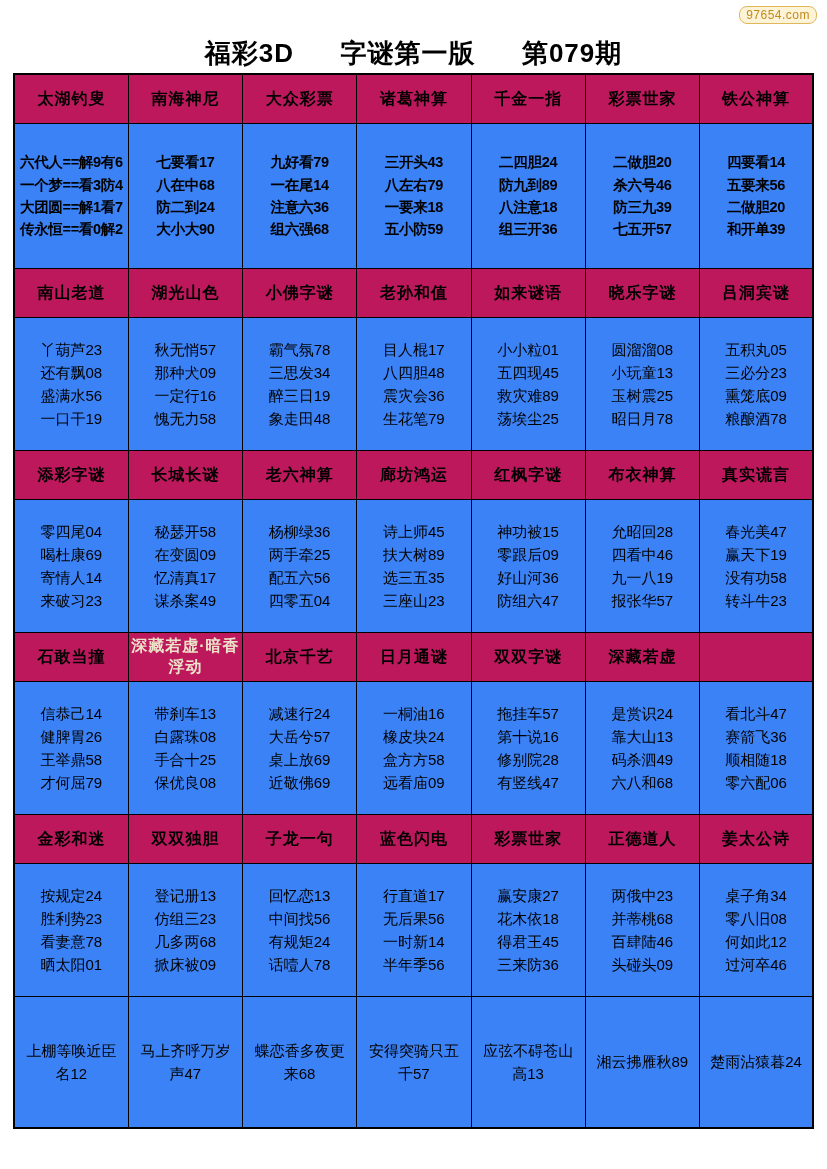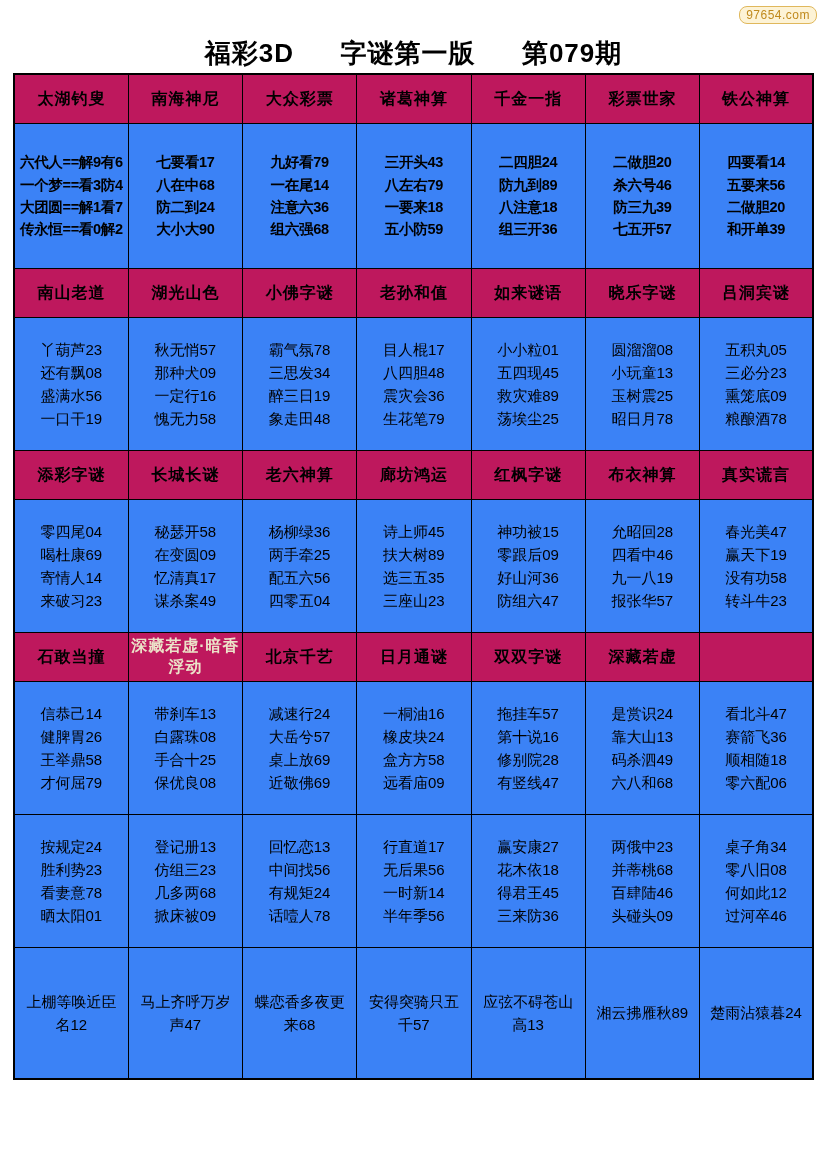--- a/index.html
+++ b/index.html
@@ -325,20 +325,29 @@
           <span class="riddle">码杀泗49</span>
           <span class="riddle">六八和68</span>
         </td>
         <td>
           <span class="riddle">看北斗47</span>
           <span class="riddle">赛箭飞36</span>
           <span class="riddle">顺相随18</span>
           <span class="riddle">零六配06</span>
         </td>
       </tr>
+      <tr class="head-row">
+        <td>金彩和迷</td>
+        <td>双双独胆</td>
+        <td>子龙一句</td>
+        <td>蓝色闪电</td>
+        <td>彩票世家</td>
+        <td>正德道人</td>
+        <td>姜太公诗</td>
+      </tr>
       <tr class="body-row">
         <td>
           <span class="riddle">按规定24</span>
           <span class="riddle">胜利势23</span>
           <span class="riddle">看妻意78</span>
           <span class="riddle">晒太阳01</span>
         </td>
         <td>
           <span class="riddle">登记册13</span>
           <span class="riddle">仿组三23</span>

